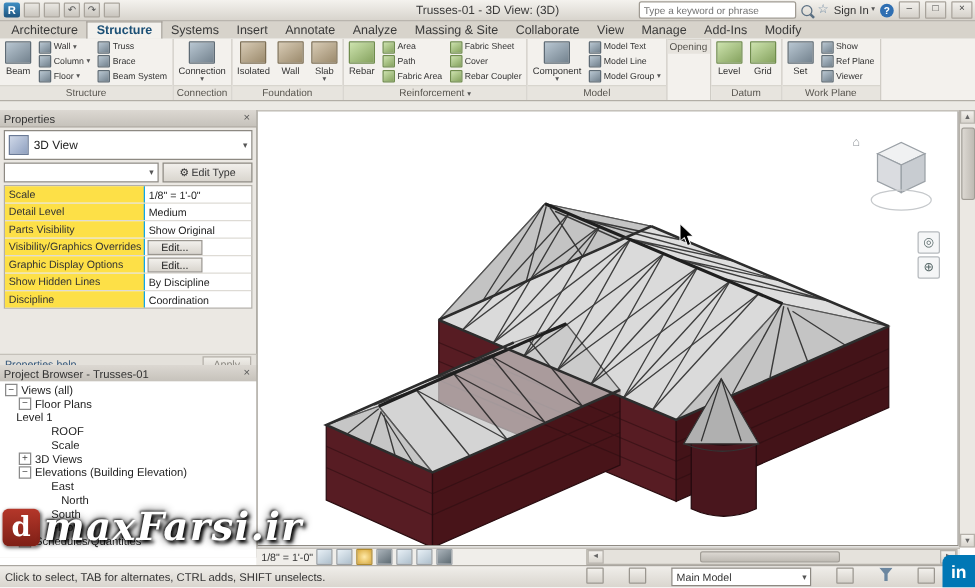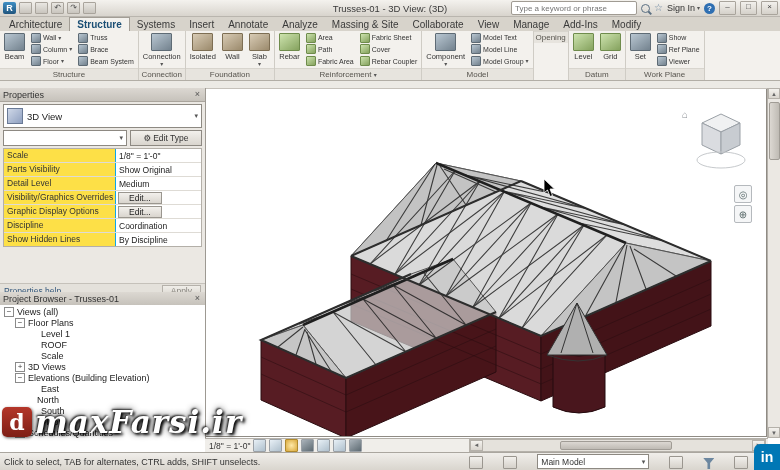--- a/index.html
+++ b/index.html
@@ -111,21 +111,21 @@
   .hscroll{margin-left:auto;margin-right:2px;width:295px;height:11px;background:#e5e2dc;border:1px solid #b5b1aa;
            position:relative;display:flex;align-items:center;justify-content:space-between}
   .hs-arrow{width:11px;height:9px;font-size:6px;line-height:9px;text-align:center;color:#666;
             background:linear-gradient(#f4f2ee,#d9d5ce);border:1px solid #b5b1aa}
   .hs-thumb{position:absolute;left:90px;width:110px;top:1px;height:7px;background:linear-gradient(#dcd8d2,#bfbbb4);
             border:1px solid #a09c95;border-radius:2px}
   
   .statusbar{position:absolute;left:0;right:0;top:452px;height:18px;background:linear-gradient(#f0eeea,#d9d5ce);
              border-top:1px solid #aaa69f;display:flex;align-items:center;font-size:9px;color:#333;padding:0 4px;gap:5px;
              box-sizing:border-box;z-index:5}
-  .sb-right{margin-left:auto;display:flex;align-items:flex-end;gap:20px}
+  .sb-right{margin-left:auto;display:flex;align-items:flex-start;gap:20px}
   .sb-ico{width:12px;height:11px;border:1px solid #9a968f;background:linear-gradient(#f2f0ec,#d5d1ca);border-radius:1px}
   .funnel{width:11px;height:11px;background:#6c87a0;clip-path:polygon(0 0,100% 0,62% 45%,62% 100%,38% 100%,38% 45%)}
   .mm-select{width:104px;height:13px;background:#fff;border:1px solid #8d8982;display:flex;align-items:center;padding:0 3px;gap:3px}
   .mm-select .lbl{font-size:8.5px}
   .mm-select .type-caret{margin-left:auto}
   .grip{font-size:10px;color:#b0aca5;line-height:10px}
   
   .watermark{position:absolute;left:2px;bottom:30px;display:flex;align-items:center;gap:3px;z-index:50;pointer-events:none}
   .wm-logo{width:30px;height:30px;background:linear-gradient(#b4372a,#7e1f16);border-radius:5px;color:#fff;
            font-family:"DejaVu Serif",serif;font-weight:bold;font-size:22px;display:flex;align-items:center;
@@ -378,42 +378,42 @@
       <span>⚙</span>
       <span>Edit Type</span>
     </div>
   </div>
   <div class="ptable">
     <div class="prow">
         <span class="plabel">Scale</span>
         <span class="pval">1/8" = 1'-0"</span>
       </div>
     <div class="prow">
+        <span class="plabel">Detail Level</span>
+        <span class="pval">Medium</span>
+      </div>
+    <div class="prow">
         <span class="plabel">Parts Visibility</span>
         <span class="pval">Show Original</span>
       </div>
     <div class="prow">
-        <span class="plabel">Detail Level</span>
-        <span class="pval">Medium</span>
-      </div>
-    <div class="prow">
         <span class="plabel">Visibility/Graphics Overrides</span>
         <span class="pval btn-val">Edit...</span>
       </div>
     <div class="prow">
         <span class="plabel">Graphic Display Options</span>
         <span class="pval btn-val">Edit...</span>
       </div>
     <div class="prow">
+        <span class="plabel">Show Hidden Lines</span>
+        <span class="pval">By Discipline</span>
+      </div>
+    <div class="prow">
         <span class="plabel">Discipline</span>
         <span class="pval">Coordination</span>
-      </div>
-    <div class="prow">
-        <span class="plabel">Show Hidden Lines</span>
-        <span class="pval">By Discipline</span>
       </div>
   </div>
   <div class="props-footer">
     <span class="props-help">Properties help</span>
     <span class="apply-btn">Apply</span>
   </div>
 </div>
 
 <div class="palette browser">
   <div class="pal-head">
@@ -422,21 +422,21 @@
   </div>
   <div class="tree">
     <div class="titem" style="padding-left:4px">
         <span class="exp">−</span>
         <span>Views (all)</span>
       </div>
     <div class="titem" style="padding-left:15px">
         <span class="exp">−</span>
         <span>Floor Plans</span>
       </div>
-    <div class="titem" style="padding-left:28px">
+    <div class="titem" style="">
         <span class="exp"></span>
         <span>Level 1</span>
       </div>
     <div class="titem" style="padding-left:28px">
         <span class="exp"></span>
         <span>ROOF</span>
       </div>
     <div class="titem" style="padding-left:28px">
         <span class="exp"></span>
         <span>Scale</span>
@@ -446,21 +446,21 @@
         <span>3D Views</span>
       </div>
     <div class="titem" style="padding-left:15px">
         <span class="exp">−</span>
         <span>Elevations (Building Elevation)</span>
       </div>
     <div class="titem" style="padding-left:28px">
         <span class="exp"></span>
         <span>East</span>
       </div>
-    <div class="titem" style="padding-left:24px">
+    <div class="titem" style="padding-left:36px">
         <span class="exp"></span>
         <span>North</span>
       </div>
     <div class="titem" style="padding-left:28px">
         <span class="exp"></span>
         <span>South</span>
       </div>
     <div class="titem" style="padding-left:28px">
         <span class="exp"></span>
         <span>Floor</span>

